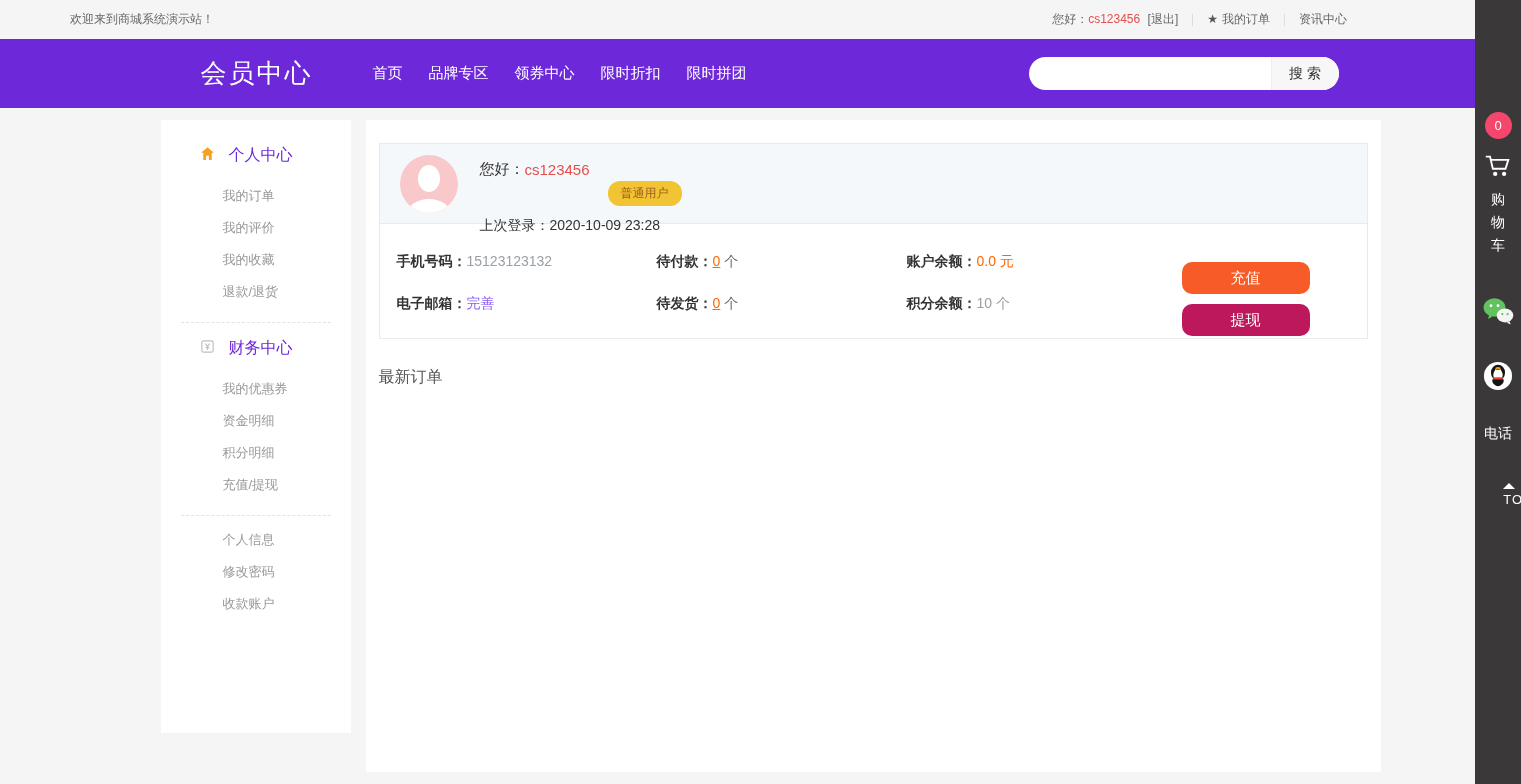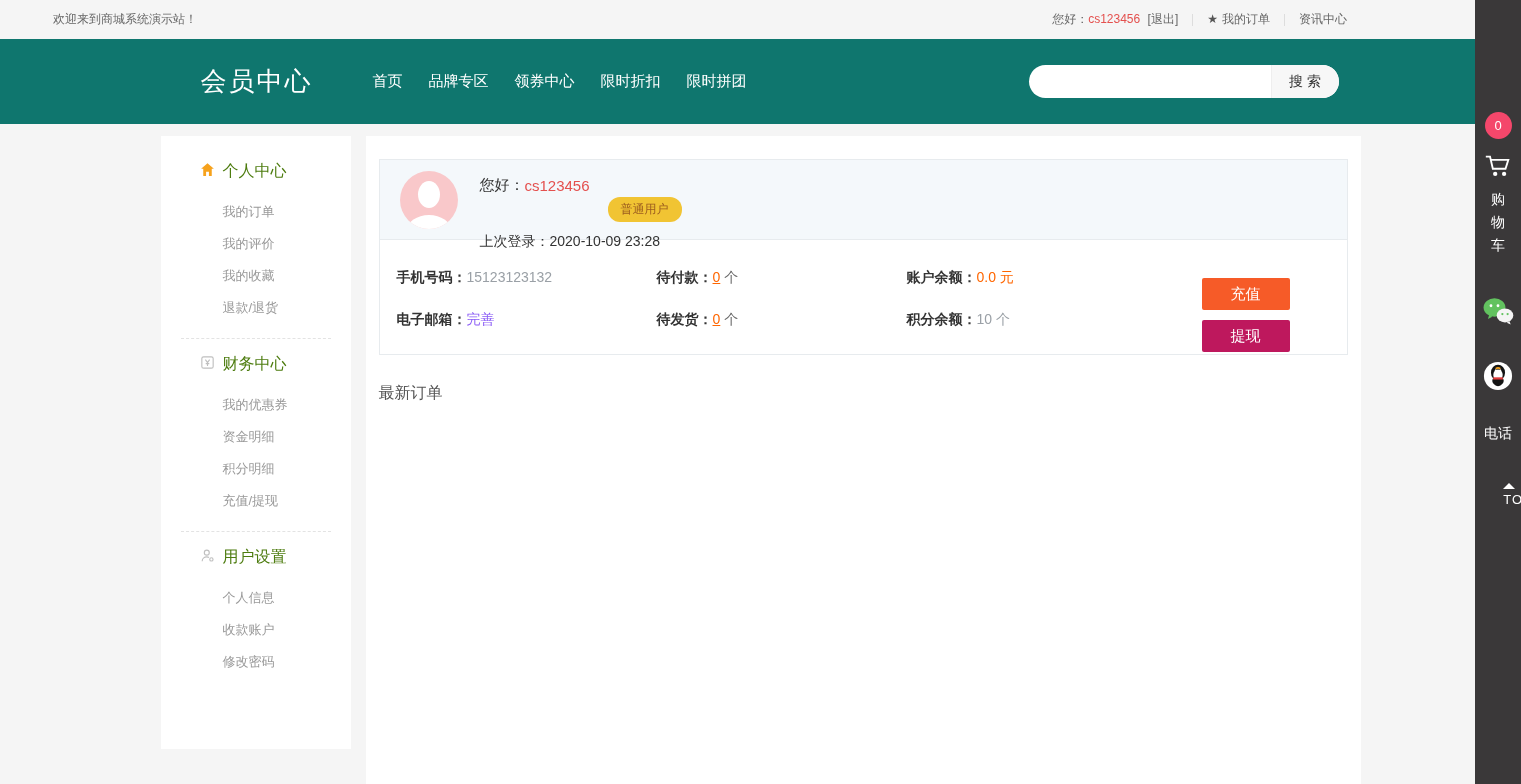--- a/index.html
+++ b/index.html
@@ -6,32 +6,32 @@
   html,body { width:1521px; height:784px; }
   body {
     font-family:"Liberation Sans","DejaVu Sans",sans-serif;
     background:#f5f5f5; color:#333; overflow:hidden; position:relative;
   }
   a { text-decoration:none; color:inherit; cursor:pointer; }
 
   
   .topbar { height:39px; background:#f5f5f5; }
   .topbar-inner {
-    height:100%; padding:0 174px 0 53px;
+    height:100%; padding:0 174px 0 70px;
     display:flex; align-items:center; justify-content:space-between;
     font-size:12px; color:#666;
   }
   .topbar-right { display:flex; align-items:center; }
   .tb-sep { width:1px; height:12px; background:#ddd; margin:0 14px; }
   .tb-user .uname { color:#e4504e; }
   .tb-user .logout { color:#666; margin-left:4px; }
   .tb-star { color:#555; margin-right:4px; font-size:12px; }
 
   
-  .header { height:85px; background:#0f766e; }
+  .header { height:69px; background:#6d28d9; }
   .header-inner {
     width:1200px; height:100%; margin:0 auto;
     display:flex; align-items:center;
   }
   .logo { margin-left:40px; color:#fff; font-size:26px; letter-spacing:2px; cursor:pointer; }
   .main-nav { margin-left:60px; display:flex; }
   .main-nav a { color:#fff; font-size:15px; margin-right:26px; }
   .search-box {
     margin-left:auto; margin-right:22px;
     width:310px; height:33px; background:#fff; border-radius:17px;
@@ -49,22 +49,22 @@
 
   
   .page { width:1200px; margin:12px auto 0; display:flex; gap:15px; }
 
   
   .sidebar {
     width:190px; background:#fff; padding-top:14px; height:613px;
     flex-shrink:0; overflow:hidden;
   }
   .side-title {
-    height:42px; display:flex; align-items:center; gap:7px;
-    padding-left:38px; font-size:16px; color:#4d7c0f; cursor:pointer;
+    height:42px; display:flex; align-items:center; gap:13px;
+    padding-left:38px; font-size:16px; color:#6d28d9; cursor:pointer;
   }
   .side-title svg { flex-shrink:0; }
   .side-sub { padding:4px 0 10px; }
   .side-sub a {
     display:block; height:32px; line-height:32px;
     padding-left:62px; font-size:13px; color:#999;
   }
   .side-divider { border-top:1px dashed #e3e3e3; margin:4px 20px; }
 
   
@@ -100,21 +100,21 @@
     grid-auto-rows:32px; row-gap:10px; align-items:center;
     padding:22px 57px 18px 17px; font-size:14px;
   }
   .cell-label { color:#333;font-weight:bold; }
   .val-gray { color:#9aa0a6;margin-top:17px; }
   .val-orange { color:#ff6600; }
   .num-link { color:#ff6600; text-decoration:underline; }
   .unit { color:#666; }
   .link-blue { color:#8b5cf6; }
   .pbtn {
-    width:88px; height:32px; border:none; border-radius:2px;
+    width:128px; height:32px; border:none; border-radius:10px;
     color:#fff; font-size:15px; cursor:pointer; justify-self:end; font-family:inherit;margin-top:32px;
   }
   .pbtn-recharge { background:#f65b28; }
   .pbtn-withdraw { background:#be185d; }
 
   .latest-orders { margin-top:28px; font-size:16px; color:#555; font-weight:normal; }
 
   
   .float-bar {
     position:absolute; top:0; right:0; width:46px; height:784px;
@@ -210,34 +210,24 @@
       <span>财务中心</span>
     </div>
     <div class="side-sub">
       <a>我的优惠券</a>
       <a>资金明细</a>
       <a>积分明细</a>
       <a>充值/提现</a>
     </div>
     <div class="side-divider"></div>
 
-    <div class="side-title">
-      <span>
-        <svg width="17" height="17" viewBox="0 0 24 24" fill="none" stroke="#bfbfbf" stroke-width="1.6">
-            <circle cx="11" cy="8" r="3.5"></circle>
-            <path d="M4.5 20 c0-3.6 2.9-6 6.5-6 1.1 0 2.2.2 3.1.7"></path>
-            <circle cx="17.5" cy="17.5" r="2.3"></circle>
-          </svg>
-      </span>
-      <span>用户设置</span>
-    </div>
     <div class="side-sub">
       <a>个人信息</a>
+      <a>修改密码</a>
       <a>收款账户</a>
-      <a>修改密码</a>
     </div>
   </aside>
 
   <main class="main">
     <div class="profile-card">
       <div class="profile-top">
         <div class="avatar">
           <div class="head"></div>
             <div class="body"></div>
         </div>

